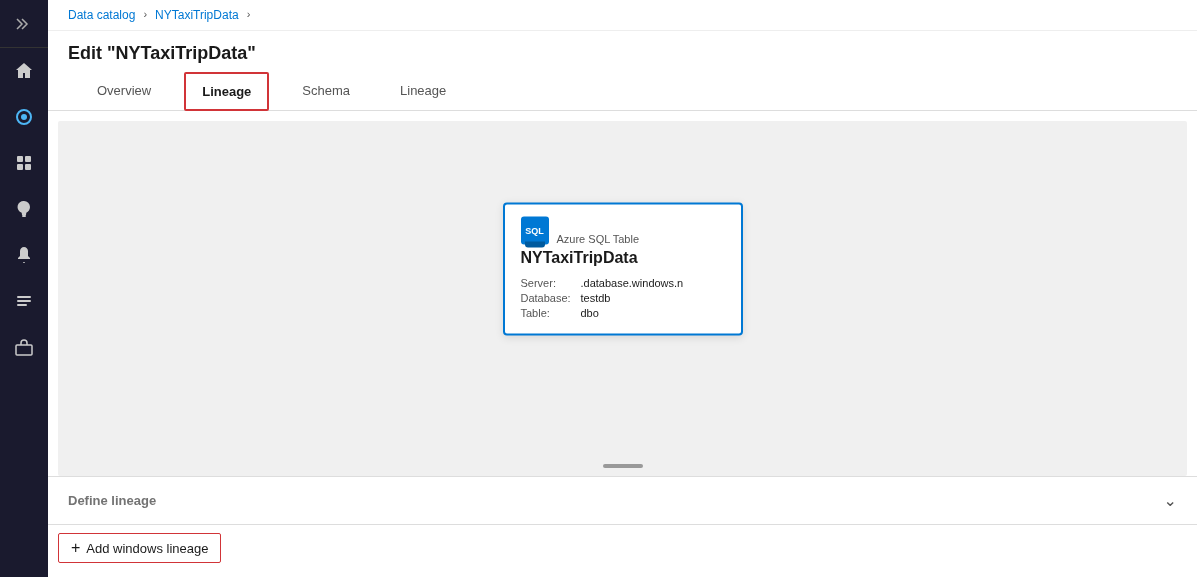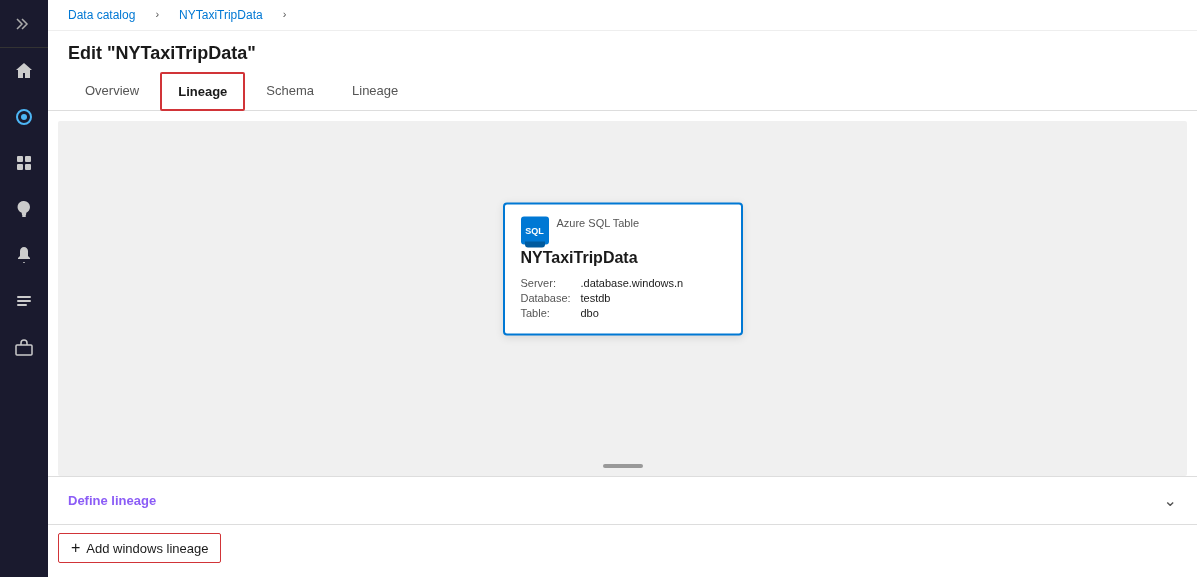--- a/index.html
+++ b/index.html
@@ -44,41 +44,41 @@
       flex-direction: column;
       overflow: hidden;
     }
 
     
     .breadcrumb {
       padding: 8px 20px;
       font-size: 12px;
       color: #0078d4;
       display: flex;
-      gap: 20px;
+      gap: 8px;
       border-bottom: 1px solid #eee;
     }
     .breadcrumb span { color: #555; }
     .breadcrumb a { color: #0078d4; text-decoration: none; cursor: pointer; }
     .chevron { color: #888; font-size: 11px; }
 
     
     .page-header {
       padding: 12px 20px 8px;
       font-size: 18px;
       font-weight: 600;
       color: #1a1a1a;
     }
 
     
     .tabs {
       display: flex;
-      padding: 0 20px;
+      padding: 0 32px;
       border-bottom: 1px solid #ddd;
-      gap: 4px;
+      gap: 16px;
     }
     .tab {
       padding: 10px 16px;
       font-size: 13px;
       color: #555;
       cursor: pointer;
       border: 1px solid transparent;
       margin-bottom: -1px;
       background: transparent;
     }
@@ -109,21 +109,21 @@
       transform: translate(-50%, -50%) translateY(-30px);
       background: #fff;
       border: 2px solid #0078d4;
       border-radius: 4px;
       padding: 12px 16px;
       width: 240px;
       box-shadow: 0 2px 8px rgba(0,0,0,0.1);
     }
     .node-header {
       display: flex;
-      align-items: flex-start;
+      align-items: flex-end;
       gap: 8px;
       margin-bottom: 4px;
     }
     .sql-icon {
       background: #0078d4;
       color: #fff;
       font-size: 9px;
       font-weight: 700;
       padding: 2px 4px;
       border-radius: 3px;
@@ -200,21 +200,21 @@
     .define-lineage-header {
       display: flex;
       justify-content: space-between;
       align-items: center;
       padding: 14px 10px;
       cursor: pointer;
     }
     .define-lineage-title {
       font-size: 13px;
       font-weight: 600;
-      color: #8b5cf6;
+      color: #737373;
     }
     .chevron-down {
       color: #555;
       font-size: 16px;
     }
 
     
     .add-lineage-area {
       padding: 8px 10px 14px;
       border-top: 1px solid #ddd;

